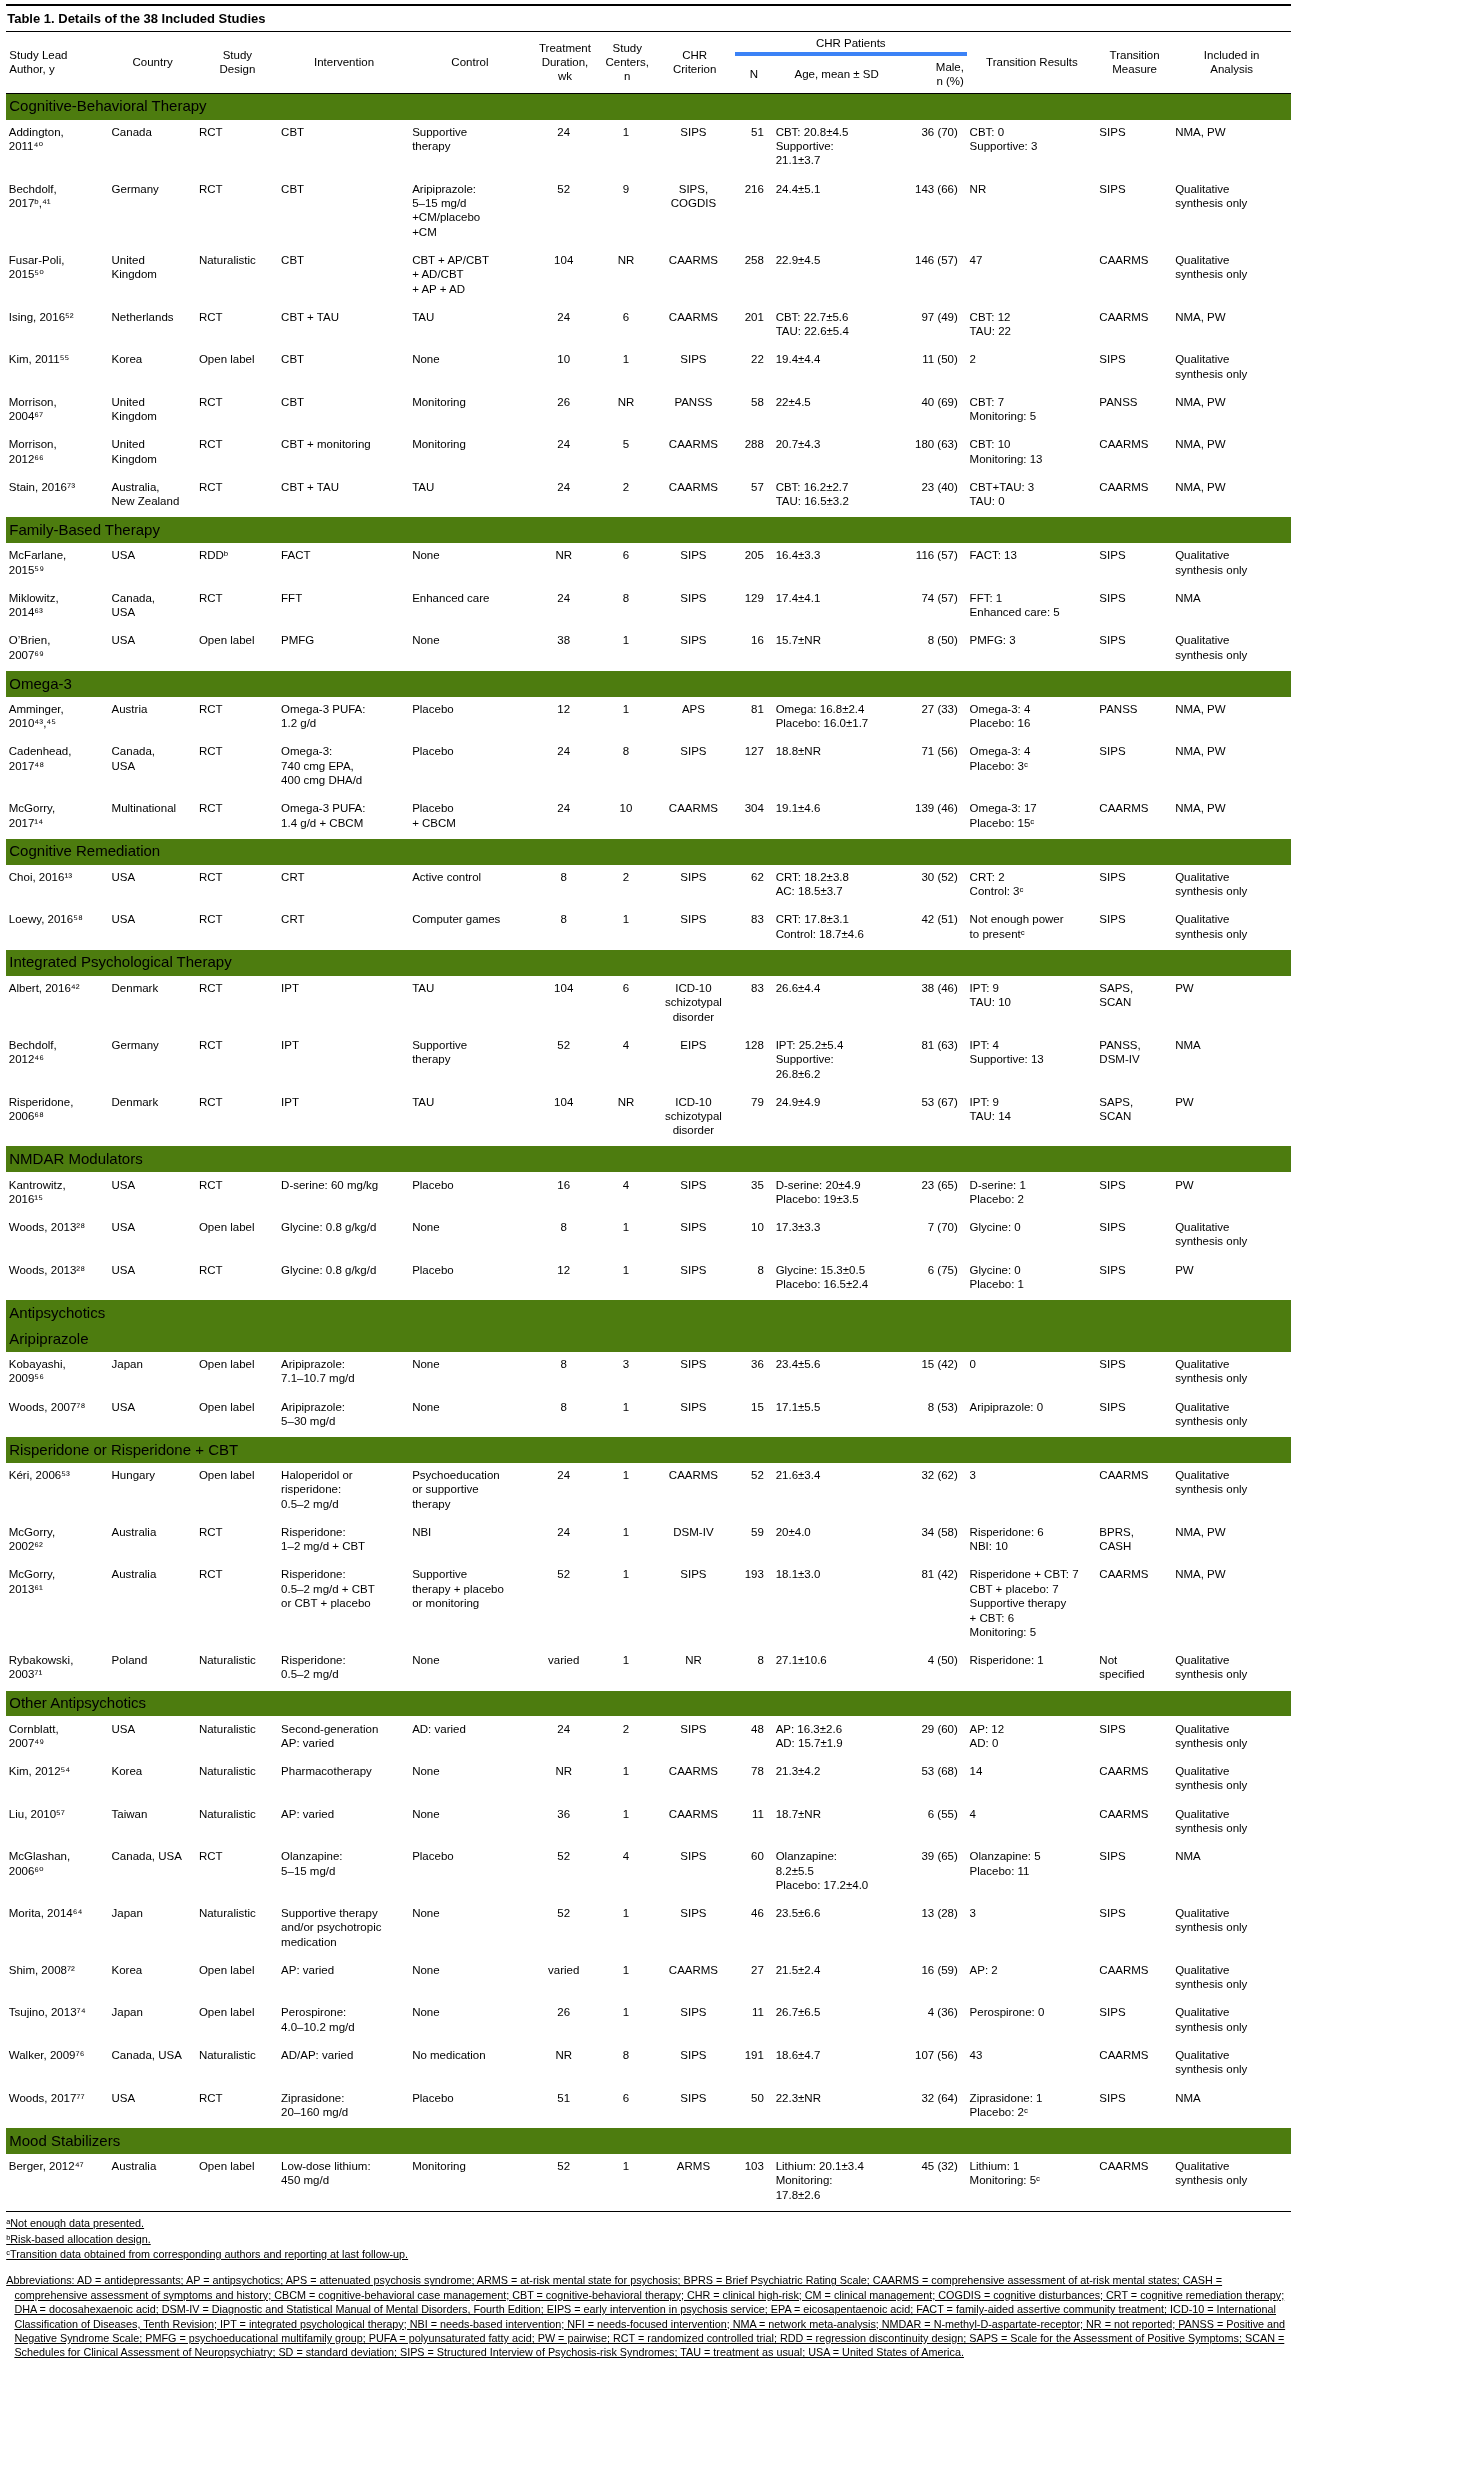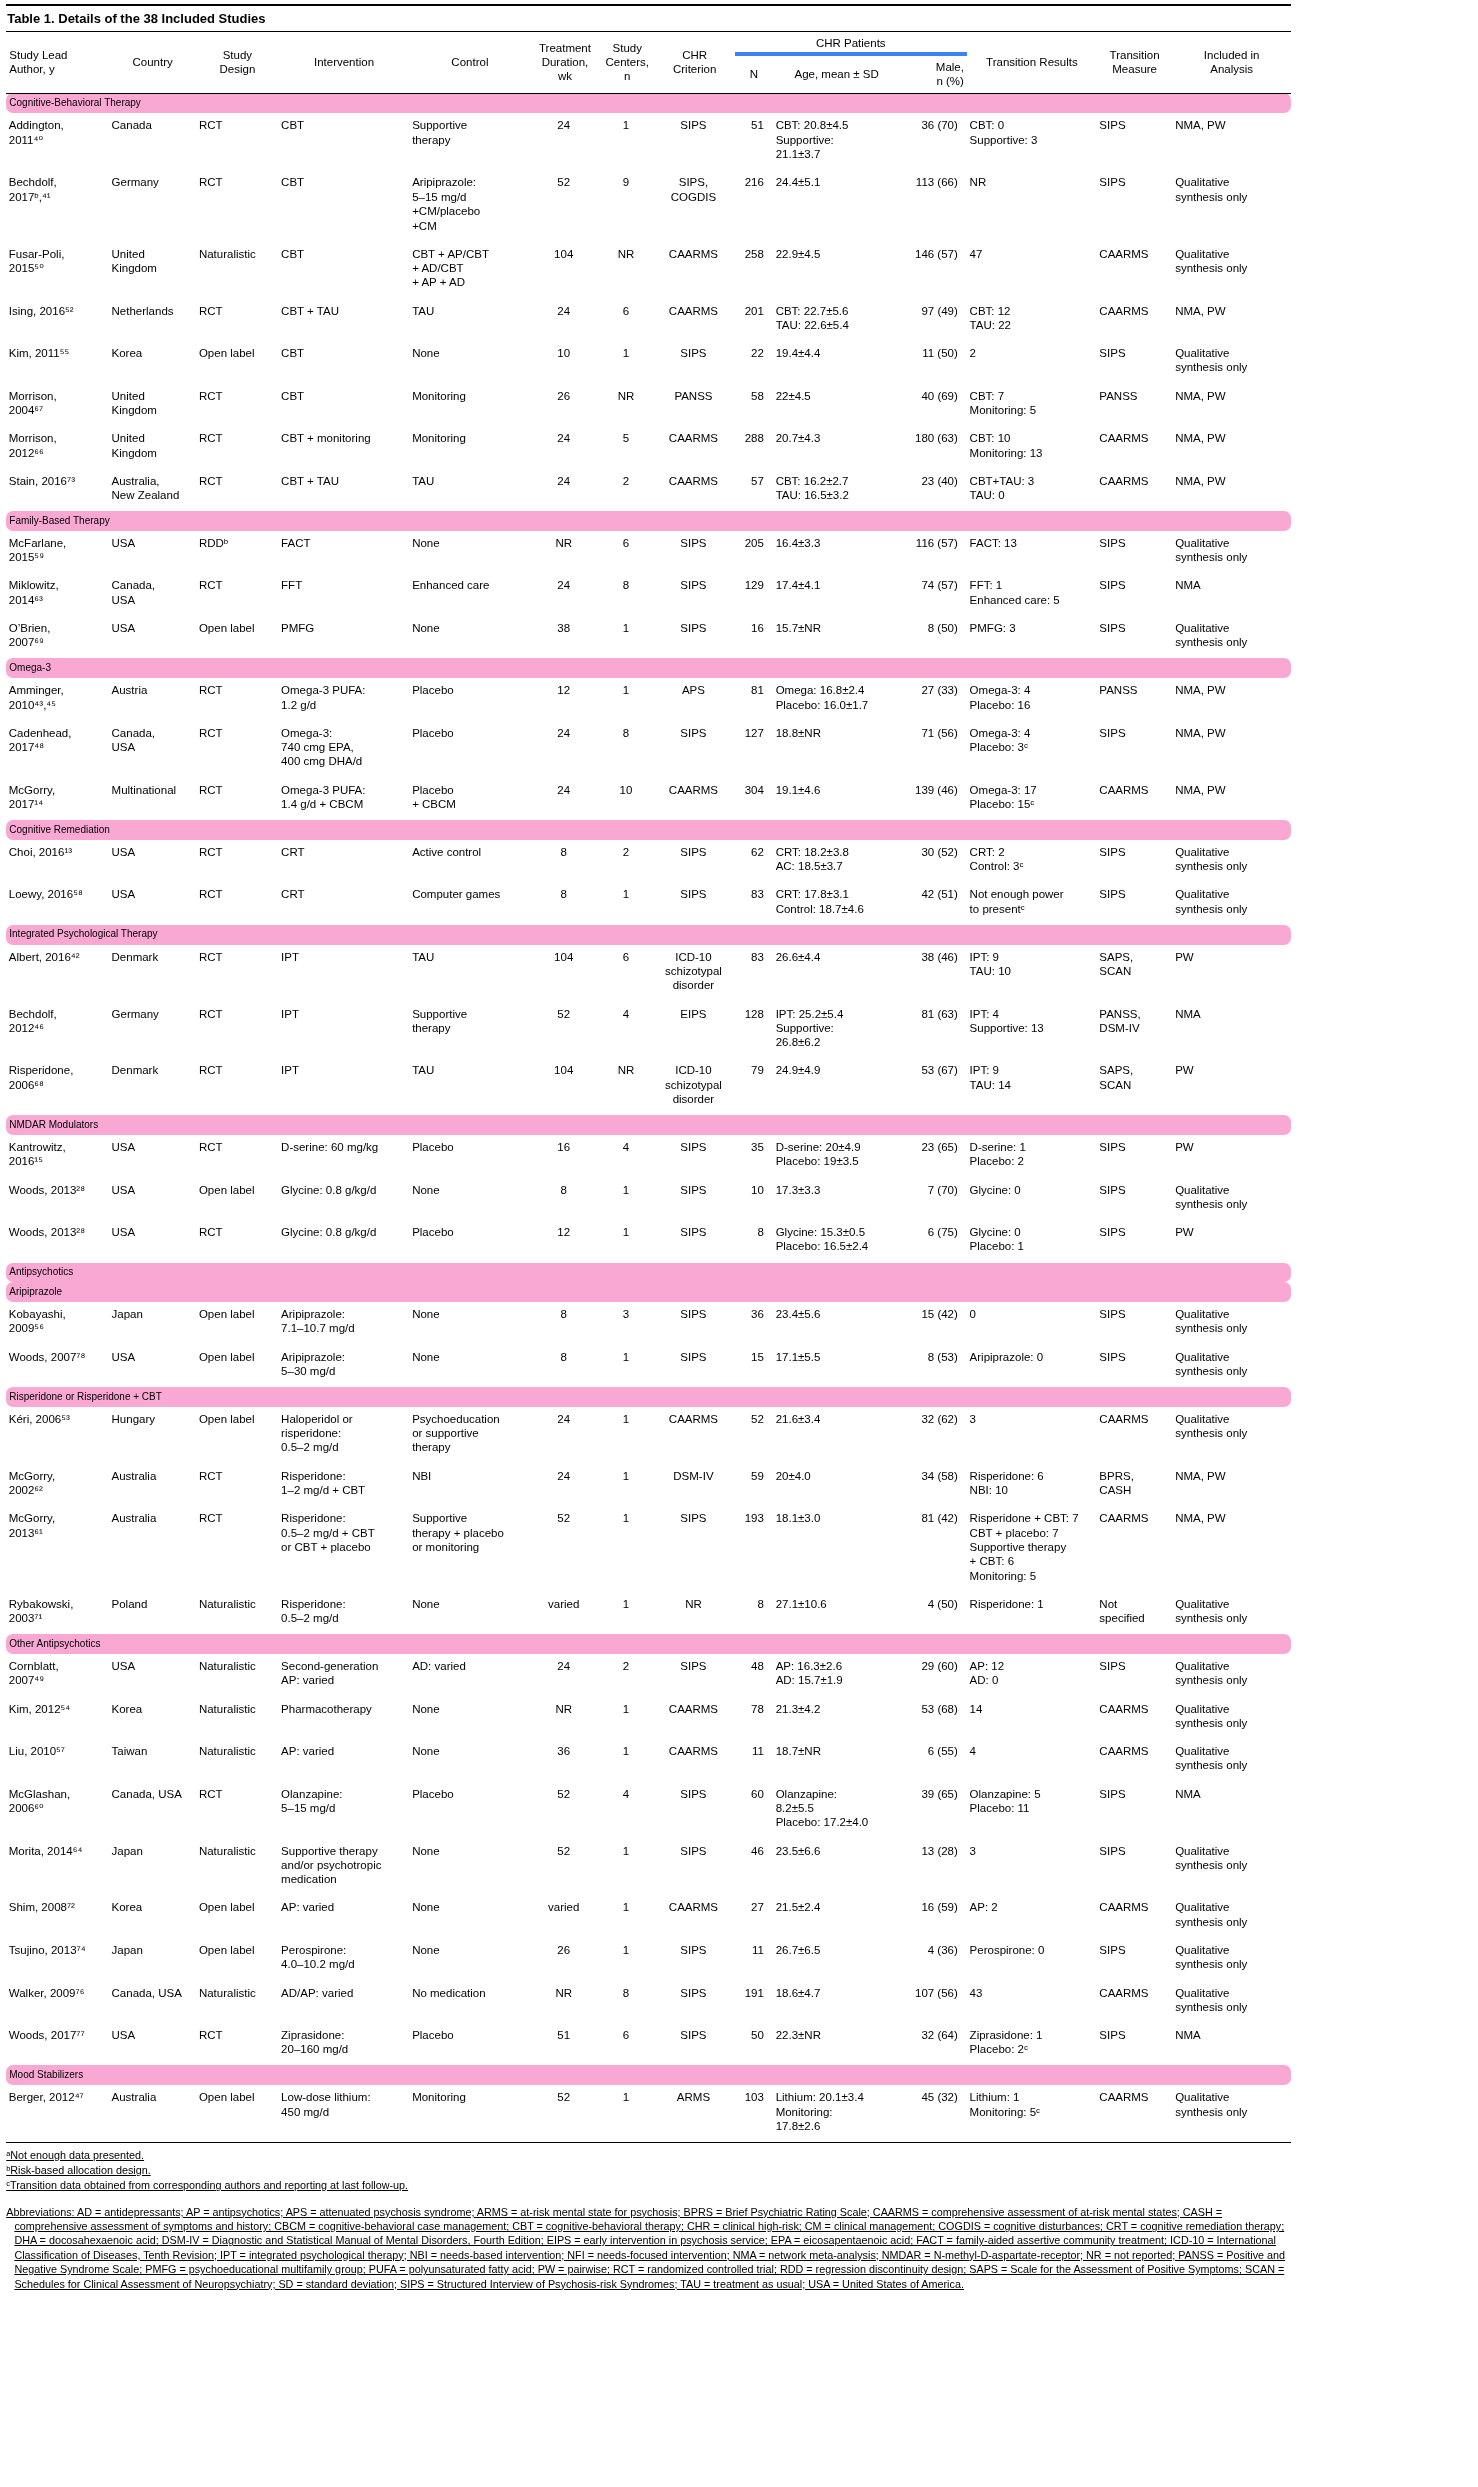--- a/index.html
+++ b/index.html
@@ -33,24 +33,23 @@
     white-space: pre-line;
     font-size: 11.5px;
   }
   .studies-table thead th { border-bottom: 1.3px solid #000; vertical-align: middle; }
   .studies-table thead th.chr-group {
     border-bottom: 4px solid #3b82f6;
     vertical-align: bottom;
     padding-bottom: 1.5px;
   }
   .section-row td {
-    background: #f9a8d4;
+    background: #4d7c0f;
     padding: 3.6px 5.1px 3.6px 3.1px;
-    font-size: 10px;
-    border-radius: 7px;
+    font-size: 15px;
   }
   .data-row td {
     vertical-align: top;
     padding: 5.1px 5.1px 8.7px 2.6px;
     white-space: pre-line;
   }
   .al { text-align: left; }
   .ac { text-align: center; }
   .ar { text-align: right; }
   .data-row td.ar { padding-right: 9.2px; }
@@ -156,21 +155,21 @@
           <td class="al">Aripiprazole:
 5–15 mg/d
 +CM/placebo
 +CM</td>
           <td class="ac">52</td>
           <td class="ac">9</td>
           <td class="ac">SIPS,
 COGDIS</td>
           <td class="ar">216</td>
           <td class="al">24.4±5.1</td>
-          <td class="ar">113 (66)</td>
+          <td class="ar">143 (66)</td>
           <td class="al">NR</td>
           <td class="al">SIPS</td>
           <td class="al">Qualitative
 synthesis only</td>
         </tr>
         <tr class="data-row">
           <td class="al">Fusar-Poli,
 2015⁵⁰</td>
           <td class="al">United
 Kingdom</td>

